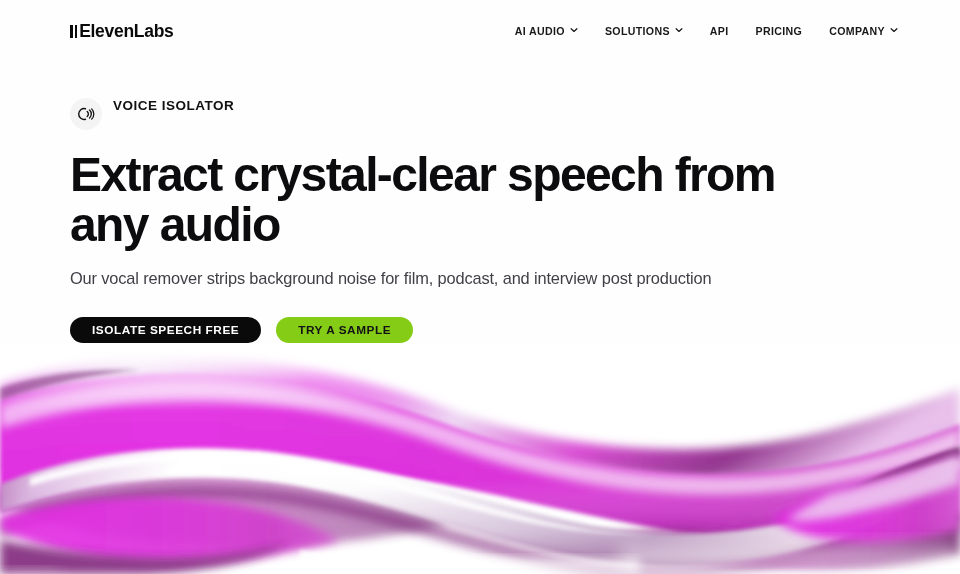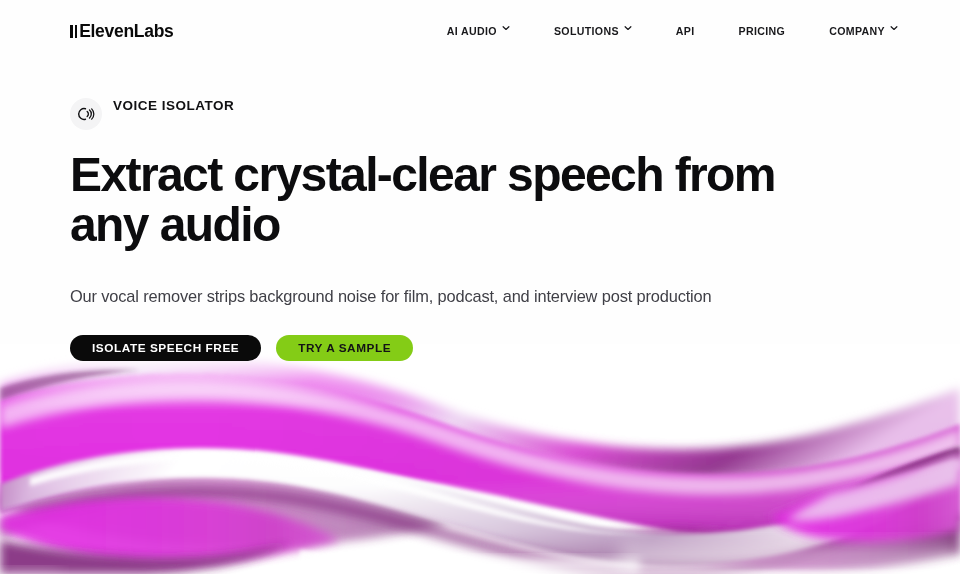--- a/index.html
+++ b/index.html
@@ -49,29 +49,28 @@
   }
   .logo-text { white-space: nowrap; }
 
   .nav {
     display: flex;
     align-items: center;
     gap: 27px;
   }
   .nav-item {
     display: flex;
-    align-items: flex-start;
+    align-items: center;
     gap: 5px;
     font-size: 10.6px;
     font-weight: 700;
     letter-spacing: 0.35px;
     color: #18181b;
     cursor: pointer;
     white-space: nowrap;
-    margin-left: 17px;
   }
   .chev {
     width: 8px;
     height: 8px;
     display: inline-block;
     position: relative;
     top: -1px;
   }
   .chev svg { display:block; }
 
@@ -105,21 +104,21 @@
     color: #111113;
   }
 
   .headline {
     font-size: 48px;
     line-height: 1.05;
     font-weight: 700;
     letter-spacing: -1.6px;
     color: #0c0c0e;
     max-width: 790px;
-    margin-bottom: 34px;
+    margin-bottom: 16px;
   }
 
   .subtitle {
     font-size: 16.4px;
     line-height: 1.4;
     color: #3f3f46;
     letter-spacing: -0.15px;
     margin-bottom: 27px;
   }
 

